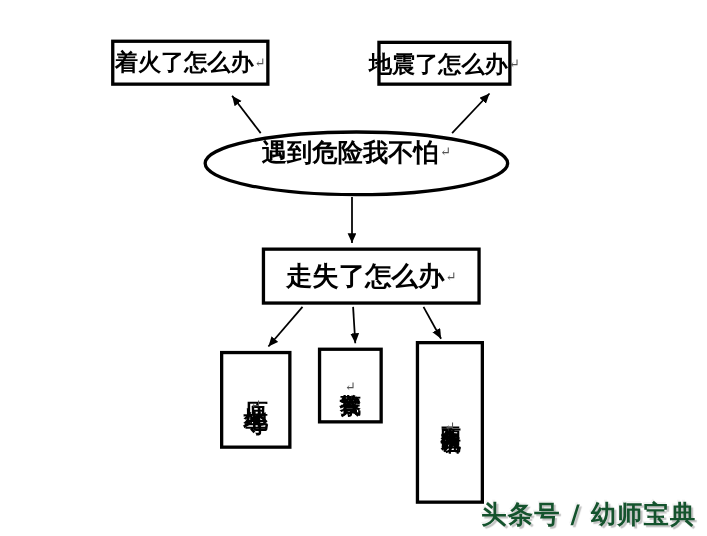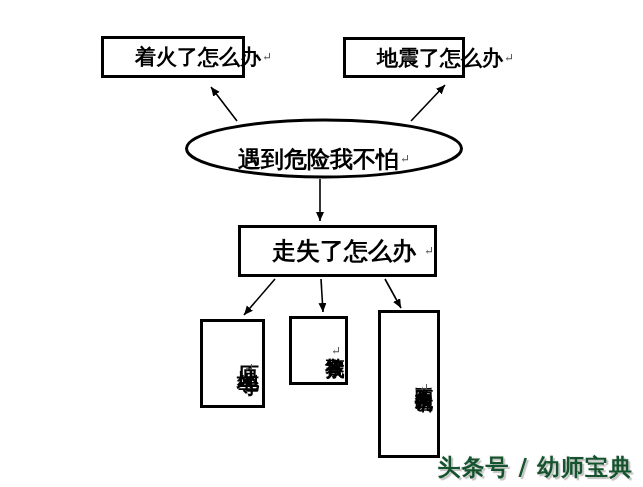--- a/index.html
+++ b/index.html
@@ -21,40 +21,39 @@
     left: 0;
     top: 0;
   }
   .node {
     position: absolute;
     box-sizing: border-box;
     border: 3px solid #000000;
     background: #ffffff;
     display: flex;
     align-items: center;
-    justify-content: space-between;
+    justify-content: center;
     font-weight: bold;
     white-space: nowrap;
-    padding-left: 31px;
   }
   .node-h { flex-direction: row; }
   .lbl { display: inline-block; }
   .mark {
     font-size: 12px;
     font-weight: normal;
     color: #555555;
     align-self: center;
     margin-left: 1px;
   }
   .node-fire       { left: 101px; top: 36px;  width: 144px; height: 42px; font-size: 21px; }
   .node-earthquake { left: 343px; top: 37px;  width: 122px; height: 41px; font-size: 21px; }
   .node-lost       { left: 238px; top: 225px; width: 199px; height: 52px; font-size: 24px; }
   .root-label {
     position: absolute;
-    left: 186px; top: 131px; width: 276px; height: 56px;
+    left: 186px; top: 110px; width: 276px; height: 56px;
     display: flex; align-items: center; justify-content: center;
     font-size: 23px; font-weight: bold; white-space: nowrap;
   }
   .node-v { }
   .vtext {
     writing-mode: vertical-rl;
     text-orientation: upright;
     display: inline-block;
   }
   .vtext .mark {

